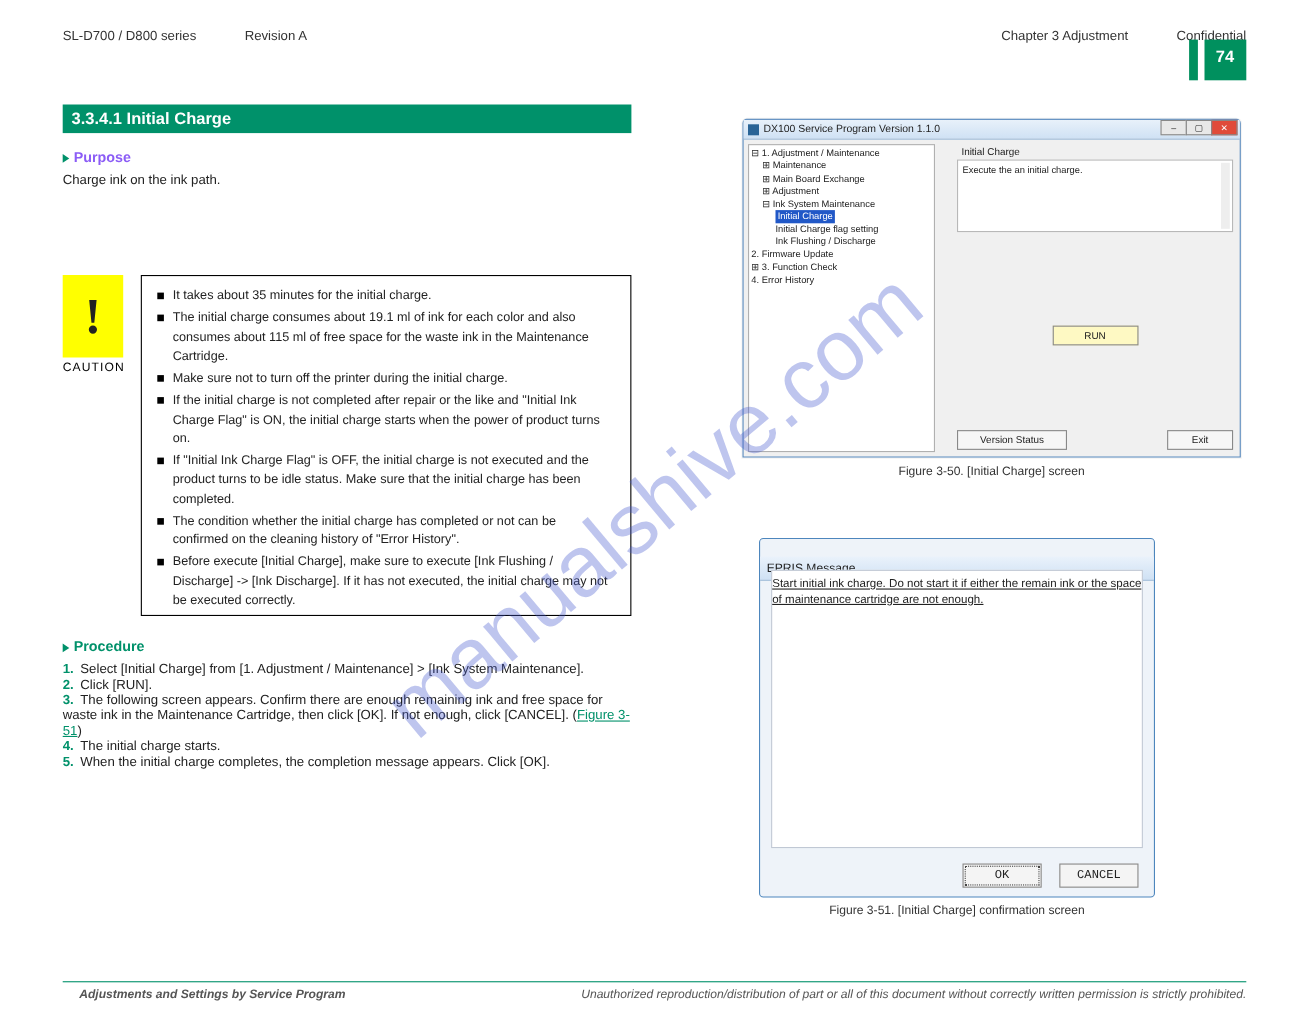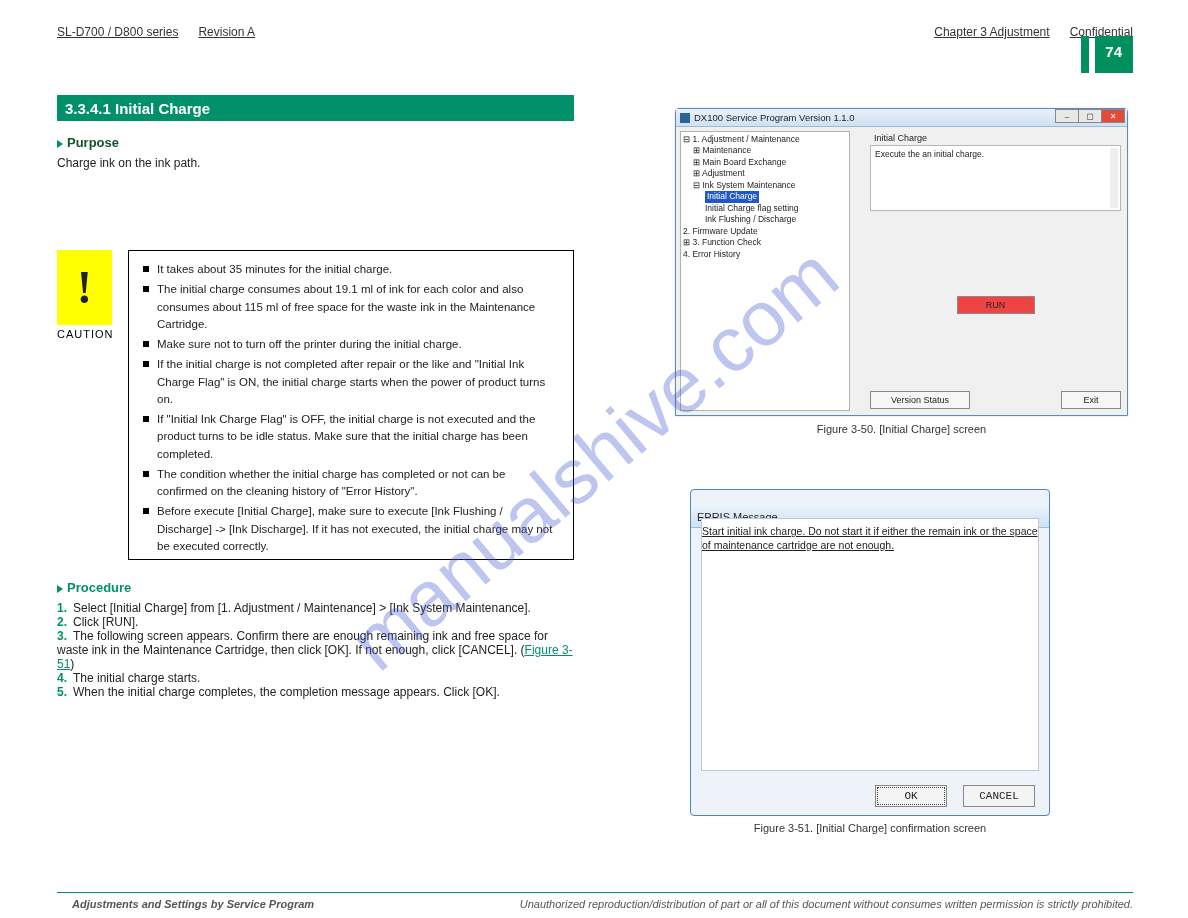--- a/index.html
+++ b/index.html
@@ -26,21 +26,21 @@
   .header-bar {
     position: absolute;
     top: 17px; left: 57px; right: 55px;
     height: 22px;
     display: flex;
     justify-content: space-between;
     align-items: flex-end;
     font-size: 12px;
     color: #333;
   }
-  .header-bar .left, .header-bar .right { display:flex; gap:20px;text-decoration:underline; }
+  .header-bar .left, .header-bar .right { display:flex; gap:44px; }
   .corner-tab {
     position: absolute;
     top: 36px; right: 55px;
     width: 38px; height: 37px;
     background: #00905e;
   }
   .corner-tab::before {
     content:""; position:absolute; left:-14px; top:0; width:8px; height:37px; background:#00905e;
   }
   .page-num {
@@ -58,21 +58,21 @@
     padding: 4px 8px;
     font-size: 15px;
     font-weight: bold;
     display:flex; align-items:center;
   }
   .purpose-block {
     position: absolute;
     top: 135px; left: 57px; width: 517px;
     font-size: 12px;
   }
-  .purpose-block h4 { color:#14532d; font-size:13px; margin-bottom:4px; }
+  .purpose-block h4 { color:#8b5cf6; font-size:13px; margin-bottom:4px; }
   .purpose-block p { line-height:1.5; }
 
   .caution-icon {
     position: absolute;
     top: 250px; left: 57px;
     width: 55px; height: 75px;
     background: #ffff00;
     display:flex; align-items:center; justify-content:center;
     font-size: 46px; font-weight: bold;
     font-family: "Times New Roman", serif;
@@ -146,21 +146,21 @@
   .tree-pane .sel { background:#2158c7; color:#fff; display:inline-block; padding:0 2px; }
   .right-pane { flex:1; display:flex; flex-direction:column; padding:4px 6px 4px 0; }
   .group-label { font-size:9px; margin:2px 0 2px 4px; }
   .desc-box {
     border:1px solid #b8b8b8; background:#fff; height:66px; margin-bottom:8px;
     padding:3px 4px; font-size:8.5px; position:relative;
   }
   .desc-box .scroll { position:absolute; right:2px; top:2px; bottom:2px; width:8px; background:#eee; }
   .run-row { flex:1; display:flex; align-items:center; justify-content:center; }
   .run-btn {
-    width:78px; height:18px; border:1px solid #888; background:#ef4444;
+    width:78px; height:18px; border:1px solid #888; background:#fef9c3;
     font-size:9px; display:flex; align-items:center; justify-content:center;
   }
   .bottom-row { display:flex; justify-content:space-between; margin-top:auto; padding-bottom:2px; }
   .flat-btn {
     width:100px; height:18px; border:1px solid #888; background:#f6f6f6;
     font-size:9px; display:flex; align-items:center; justify-content:center;
   }
   .fig-caption { position:absolute; font-size:11px; color:#333; text-align:center; }
   .cap1 { top:423px; left:675px; width:453px; }
   .cap2 { top:822px; left:690px; width:360px; }
@@ -299,13 +299,13 @@
   </div>
   <div class="dlg-buttons">
     <div class="dlg-btn ok">OK</div>
     <div class="dlg-btn">CANCEL</div>
   </div>
 </div>
 <div class="fig-caption cap2">Figure 3-51. [Initial Charge] confirmation screen</div>
 
 <div class="footer-line"></div>
 <div class="footer-left">Adjustments and Settings by Service Program</div>
-<div class="footer-right">Unauthorized reproduction/distribution of part or all of this document without consumes written permission is strictly prohibited.</div>
+<div class="footer-right">Unauthorized reproduction/distribution of part or all of this document without correctly written permission is strictly prohibited.</div>
 
 </body></html>

